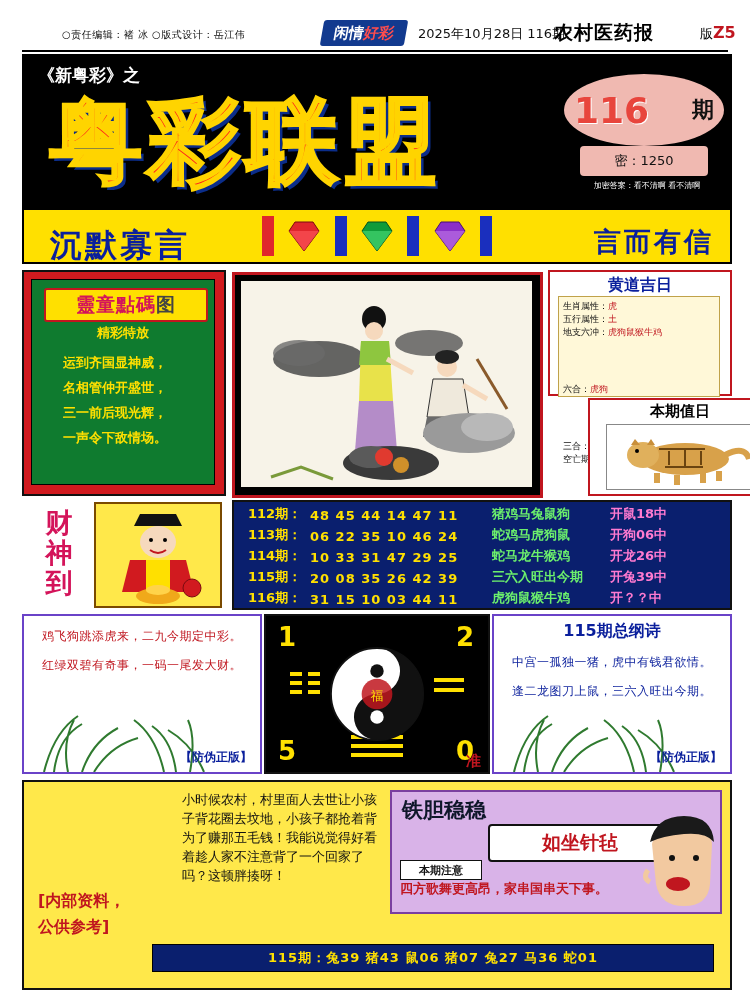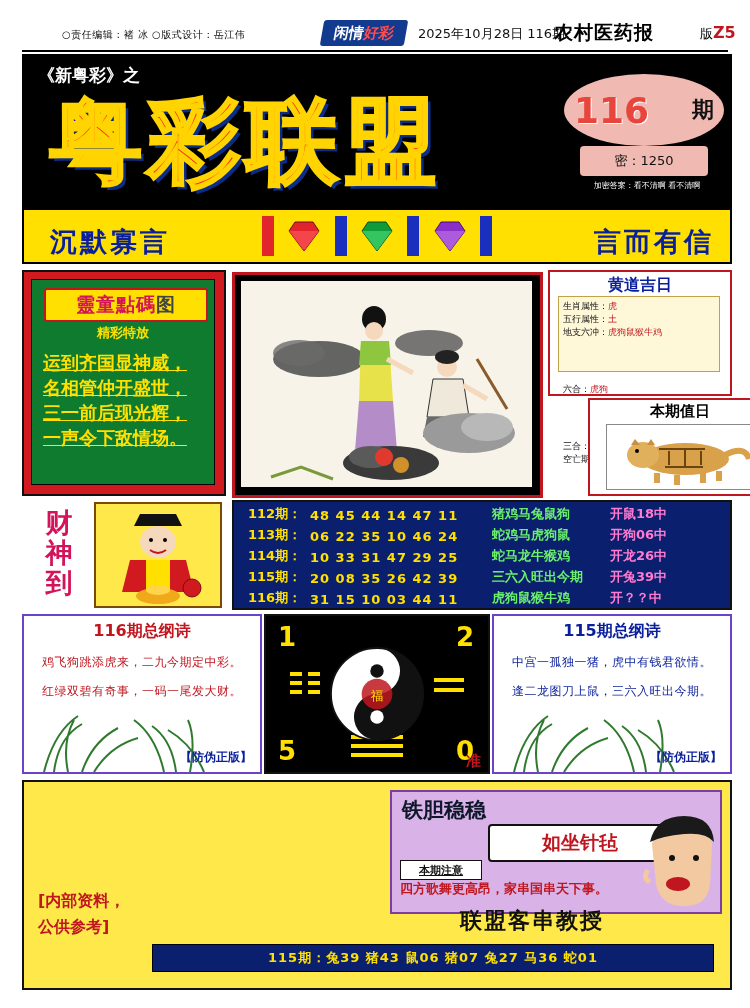--- a/index.html
+++ b/index.html
@@ -77,21 +77,21 @@
     font-size:8px;color:#fff;
   }
 
   
   .sloganbar{
     position:absolute;left:22px;top:208px;width:706px;height:52px;
     background:#ffe000;border:2px solid #000;
     display:flex;align-items:center;
   }
   .slogan-left{
-    position:absolute;left:26px;top:14px;font-size:27px;font-weight:bold;color:#0a1f9c;
+    position:absolute;left:26px;top:14px;font-size:32px;font-weight:bold;color:#0a1f9c;
     letter-spacing:3px;
   }
   .slogan-right{
     position:absolute;right:16px;top:14px;font-size:27px;font-weight:bold;color:#0a1f9c;
     letter-spacing:3px;
   }
   .gems{
     position:absolute;left:50%;top:4px;transform:translateX(-50%);
     width:230px;height:44px;display:flex;align-items:center;justify-content:space-between;
   }
@@ -115,41 +115,41 @@
     display:flex;align-items:center;justify-content:center;
     font-size:19px;font-weight:bold;color:#d4145a;letter-spacing:1px;
   }
   .poem-title .gray{color:#444;}
   .poem-sub{
     position:absolute;left:0;top:44px;width:182px;text-align:center;
     font-size:13px;font-weight:bold;color:#ffe000;
   }
   .poem-lines{
     position:absolute;left:0;top:70px;width:166px;text-align:center;
-    font-size:18px;color:#ffe000;line-height:25px;font-weight:bold;text-decoration:underline;
+    font-size:13px;color:#ffe000;line-height:25px;font-weight:bold;
   }
 
   .picture-box{
     position:absolute;left:232px;top:272px;width:305px;height:220px;
     background:#000;border:3px solid #c0161f;
   }
   .pic-canvas{
     position:absolute;left:6px;top:6px;width:291px;height:206px;
     background:#f6f2e6;overflow:hidden;
   }
 
   .zodiac-box{
     position:absolute;left:548px;top:270px;width:180px;height:122px;
     background:#fff;border:2px solid #c0161f;
   }
   .zodiac-title{
     text-align:center;font-size:16px;font-weight:bold;color:#0a1f9c;margin-top:3px;
   }
   .zodiac-panel{
-    position:absolute;left:8px;top:24px;width:162px;height:76px;
+    position:absolute;left:8px;top:24px;width:162px;height:101px;
     background:#fff8d8;border:1px solid #c0a24a;
     font-size:9px;color:#111;padding:3px 4px;box-sizing:border-box;line-height:13px;
   }
   .zodiac-panel .k{color:#111;}
   .zodiac-panel .v{color:#c0161f;}
   .zodiac-panel .row2{color:#1a5fb4;margin-top:44px;}
   .duty-box{
     position:absolute;left:548px;top:398px;width:180px;height:94px;
     background:#fff;border:2px solid #c0161f;margin-left:40px;
   }
@@ -280,21 +280,21 @@
   }
   .speech:after{
     content:"";position:absolute;right:-12px;top:12px;
     border-top:7px solid transparent;border-bottom:7px solid transparent;
     border-left:14px solid #fff;
   }
   .notice-label{
     position:absolute;left:8px;top:68px;width:80px;height:18px;
     background:#fff;border:1px solid #111;
     display:flex;align-items:center;justify-content:center;
-    font-size:11px;color:#111;font-weight:bold;text-decoration:underline;
+    font-size:11px;color:#111;font-weight:bold;
   }
   .notice-text{
     position:absolute;left:8px;top:88px;width:250px;
     font-size:13px;color:#c0161f;font-weight:bold;
   }
   .face{
     position:absolute;right:4px;top:22px;width:74px;height:94px;
   }
   .prof-title{
     position:absolute;left:366px;top:132px;width:328px;text-align:center;
@@ -500,21 +500,20 @@
     </div>
     <div class="num-row">
       <span class="lbl">116期：</span>
       <span class="nums">31  15  10  03  44  11</span>
       <span class="zod">虎狗鼠猴牛鸡</span>
       <span class="res">开？？中</span>
     </div>
   </div>
 
   <div class="panelL">
-    <div class="panel-title">116期总纲诗</div>
     <div class="panel-line">鸡飞狗跳添虎来，二九今期定中彩。</div>
     <div class="panel-line">红绿双碧有奇事，一码一尾发大财。</div>
     <svg class="panel-grass" viewBox="0 0 236 70">
       <path d="M20 70 q10 -40 34 -56 M30 70 q4 -34 28 -48 M44 70 q-6 -30 6 -52 M58 70 q10 -30 36 -44 M70 70 q16 -26 44 -34" stroke="#2f7a2f" stroke-width="2" fill="none"></path>
       <path d="M140 70 q-8 -36 -30 -52 M152 70 q-4 -32 -24 -46 M166 70 q6 -34 -2 -52 M180 70 q-12 -28 -36 -42" stroke="#2f7a2f" stroke-width="2" fill="none"></path>
     </svg>
     <div class="panel-badge">【防伪正版】</div>
   </div>
 
   <div class="panelC">
@@ -565,32 +564,32 @@
       <path d="M140 70 q-8 -36 -30 -52 M152 70 q-4 -32 -24 -46 M166 70 q6 -34 -2 -52 M180 70 q-12 -28 -36 -42" stroke="#2f7a2f" stroke-width="2" fill="none"></path>
     </svg>
     <div class="panel-badge">【防伪正版】</div>
   </div>
 
   <div class="bottom-wrap">
     <div class="inner-note">
       <div>[内部资料，</div>
       <div>公供参考]</div>
     </div>
+    <div class="story">小时候农村，村里面人去世让小孩子背花圈去坟地，小孩子都抢着背为了赚那五毛钱！我能说觉得好看着趁人家不注意背了一个回家了吗？这顿胖揍呀！</div>
 
     <div class="rightpanel">
       <div class="rp-title">铁胆稳稳</div>
       <div class="speech">如坐针毡</div>
       <div class="notice-label">本期注意</div>
       <div class="notice-text">四方歌舞更高昂，家串国串天下事。</div>
       <svg class="face" viewBox="0 0 74 94">
         <path d="M10 30 q6 -26 32 -26 q26 0 28 26 l-2 40 q-2 22 -26 22 q-24 0 -28 -22 Z" fill="#f2c9a0"></path>
         <path d="M8 28 q6 -26 34 -26 q28 0 30 26 q-8 -10 -30 -8 q-22 2 -34 8 Z" fill="#1a1a1a"></path>
         <circle cx="30" cy="44" r="3" fill="#111"></circle>
         <circle cx="54" cy="44" r="3" fill="#111"></circle>
         <ellipse cx="36" cy="70" rx="12" ry="7" fill="#c0161f"></ellipse>
         <path d="M6 56 q-6 8 2 12" stroke="#f2c9a0" stroke-width="5" fill="none"></path>
       </svg>
     </div>
-    <div class="prof-title" style="position:absolute;left:344px;top:124px;width:328px;">联盟客串教授</div>
     <div class="result-bar" style="position:absolute;left:128px;top:162px;width:560px;">115期：兔39  猪43  鼠06  猪07  兔27  马36  蛇01</div>
   </div>
 
 </div>
 
 </body></html>

